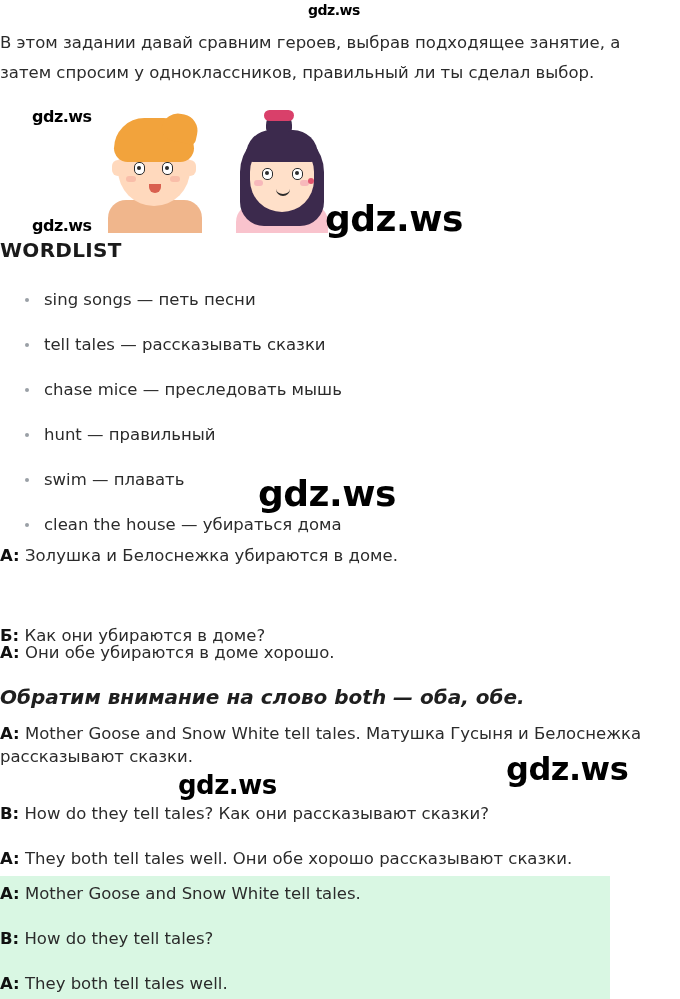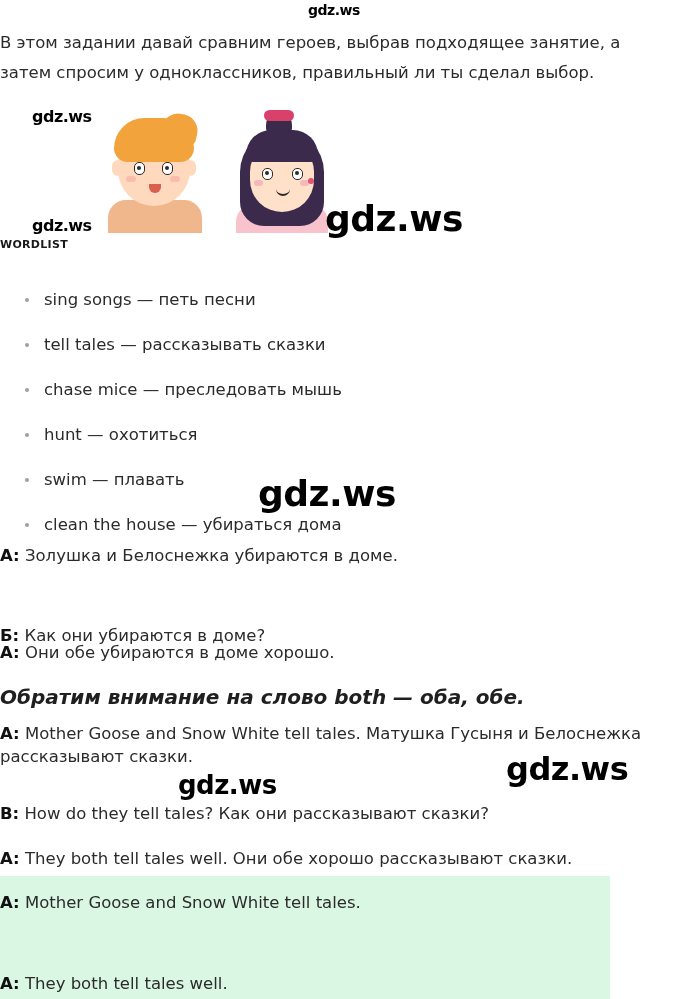--- a/index.html
+++ b/index.html
@@ -121,21 +121,21 @@
   .girl-mouth { left: 180px; top: 80px; width: 14px; height: 6px; border-bottom: 2px solid #2b2b2b; border-radius: 0 0 8px 8px;}
   .girl-cheek-l { left: 158px; top: 72px; width: 9px; height: 6px; background:#f6b0b8; border-radius:5px; opacity:.85;}
   .girl-cheek-r { left: 204px; top: 72px; width: 9px; height: 6px; background:#f6b0b8; border-radius:5px; opacity:.85;}
   .girl-earring { left: 212px; top: 70px; width: 6px; height: 6px; background:#e1556f; border-radius:3px;}
 
   
   .wordlist-title {
     position: absolute;
     left: 0;
     top: 238px;
-    font-size: 11px;
+    font-size: 20px;
     font-weight: bold;
     letter-spacing: 0.3px;
     color: #1a1a1a;
   }
 
   
   .wordlist {
     position: absolute;
     left: 0;
     top: 285px;
@@ -245,21 +245,21 @@
     <div class="char girl-pupil-r"></div>
     <div class="char girl-mouth"></div>
     <div class="char girl-earring"></div>
   </div>
 
   <div class="wordlist-title">WORDLIST</div>
   <ul class="wordlist">
     <li><span class="bullet"></span><span>sing songs — петь песни</span></li>
     <li><span class="bullet"></span><span>tell tales — рассказывать сказки</span></li>
     <li><span class="bullet"></span><span>chase mice — преследовать мышь</span></li>
-    <li><span class="bullet"></span><span>hunt — охотиться</span></li>
+    <li><span class="bullet"></span><span>hunt — правильный</span></li>
     <li><span class="bullet"></span><span>swim — плавать</span></li>
     <li><span class="bullet"></span><span>clean the house — убираться дома</span></li>
   </ul>
 
   <div class="dlg" style="top:544px;">
     <span class="spk">A:</span>
     <span>Золушка и Белоснежка убираются в доме.</span>
   </div>
   <div class="dlg" style="top:596px;margin-top:28px;">
     <span class="spk">Б:</span>
@@ -279,23 +279,27 @@
   <div class="dlg" style="top:847px;">
     <span class="spk">A:</span>
     <span>They both tell tales well. Они обе хорошо рассказывают сказки.</span>
   </div>
   <div class="dlg" style="top:802px;">
     <span class="spk">B:</span>
     <span>How do they tell tales? Как они рассказывают сказки?</span>
   </div>
 
   <div class="highlight">
-    <div class="hl-line" style="top:15px;text-align:center;">
+    <div class="hl-line" style="top:6px;text-align:center;">
       <span class="spk">A:</span>
       <span>Mother Goose and Snow White tell tales.</span>
+    </div>
+    <div class="hl-line" style="top:51px;">
+      <span class="spk">B:</span>
+      <span>How do they tell tales?</span>
     </div>
     <div class="hl-line" style="top:96px;">
       <span class="spk">A:</span>
       <span>They both tell tales well.</span>
     </div>
   </div>
 
 </div>
 
 </body></html>

